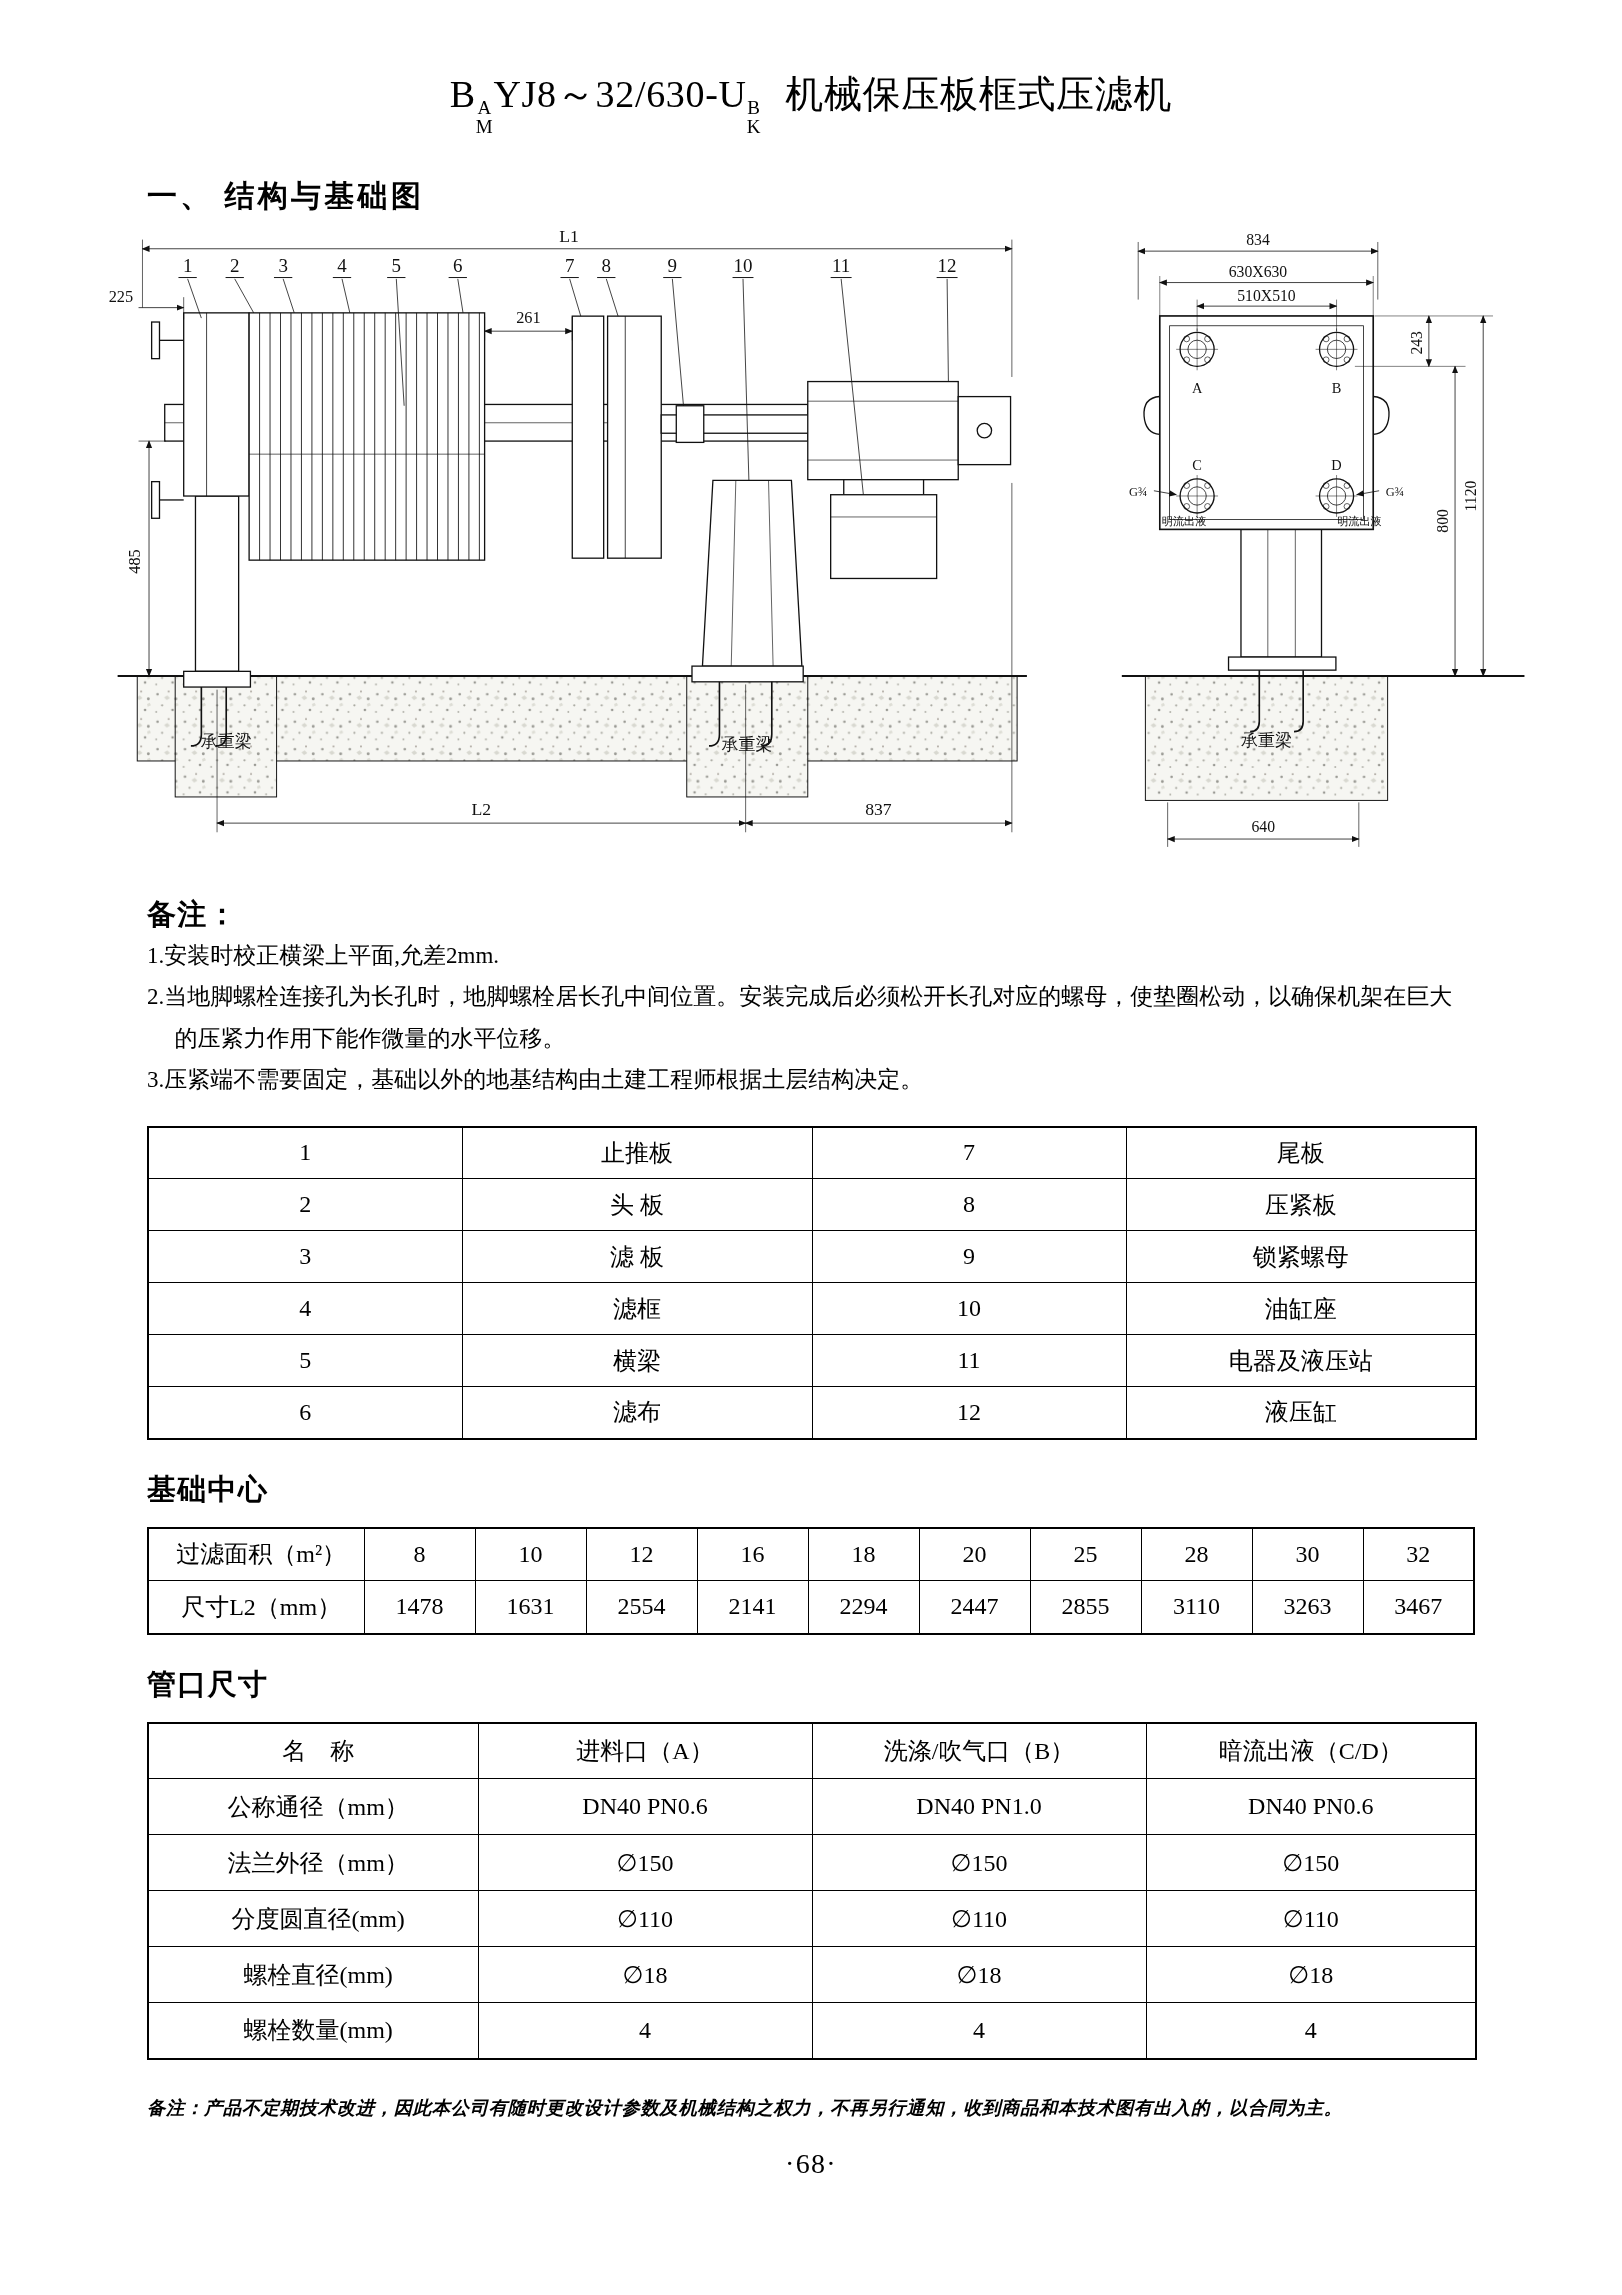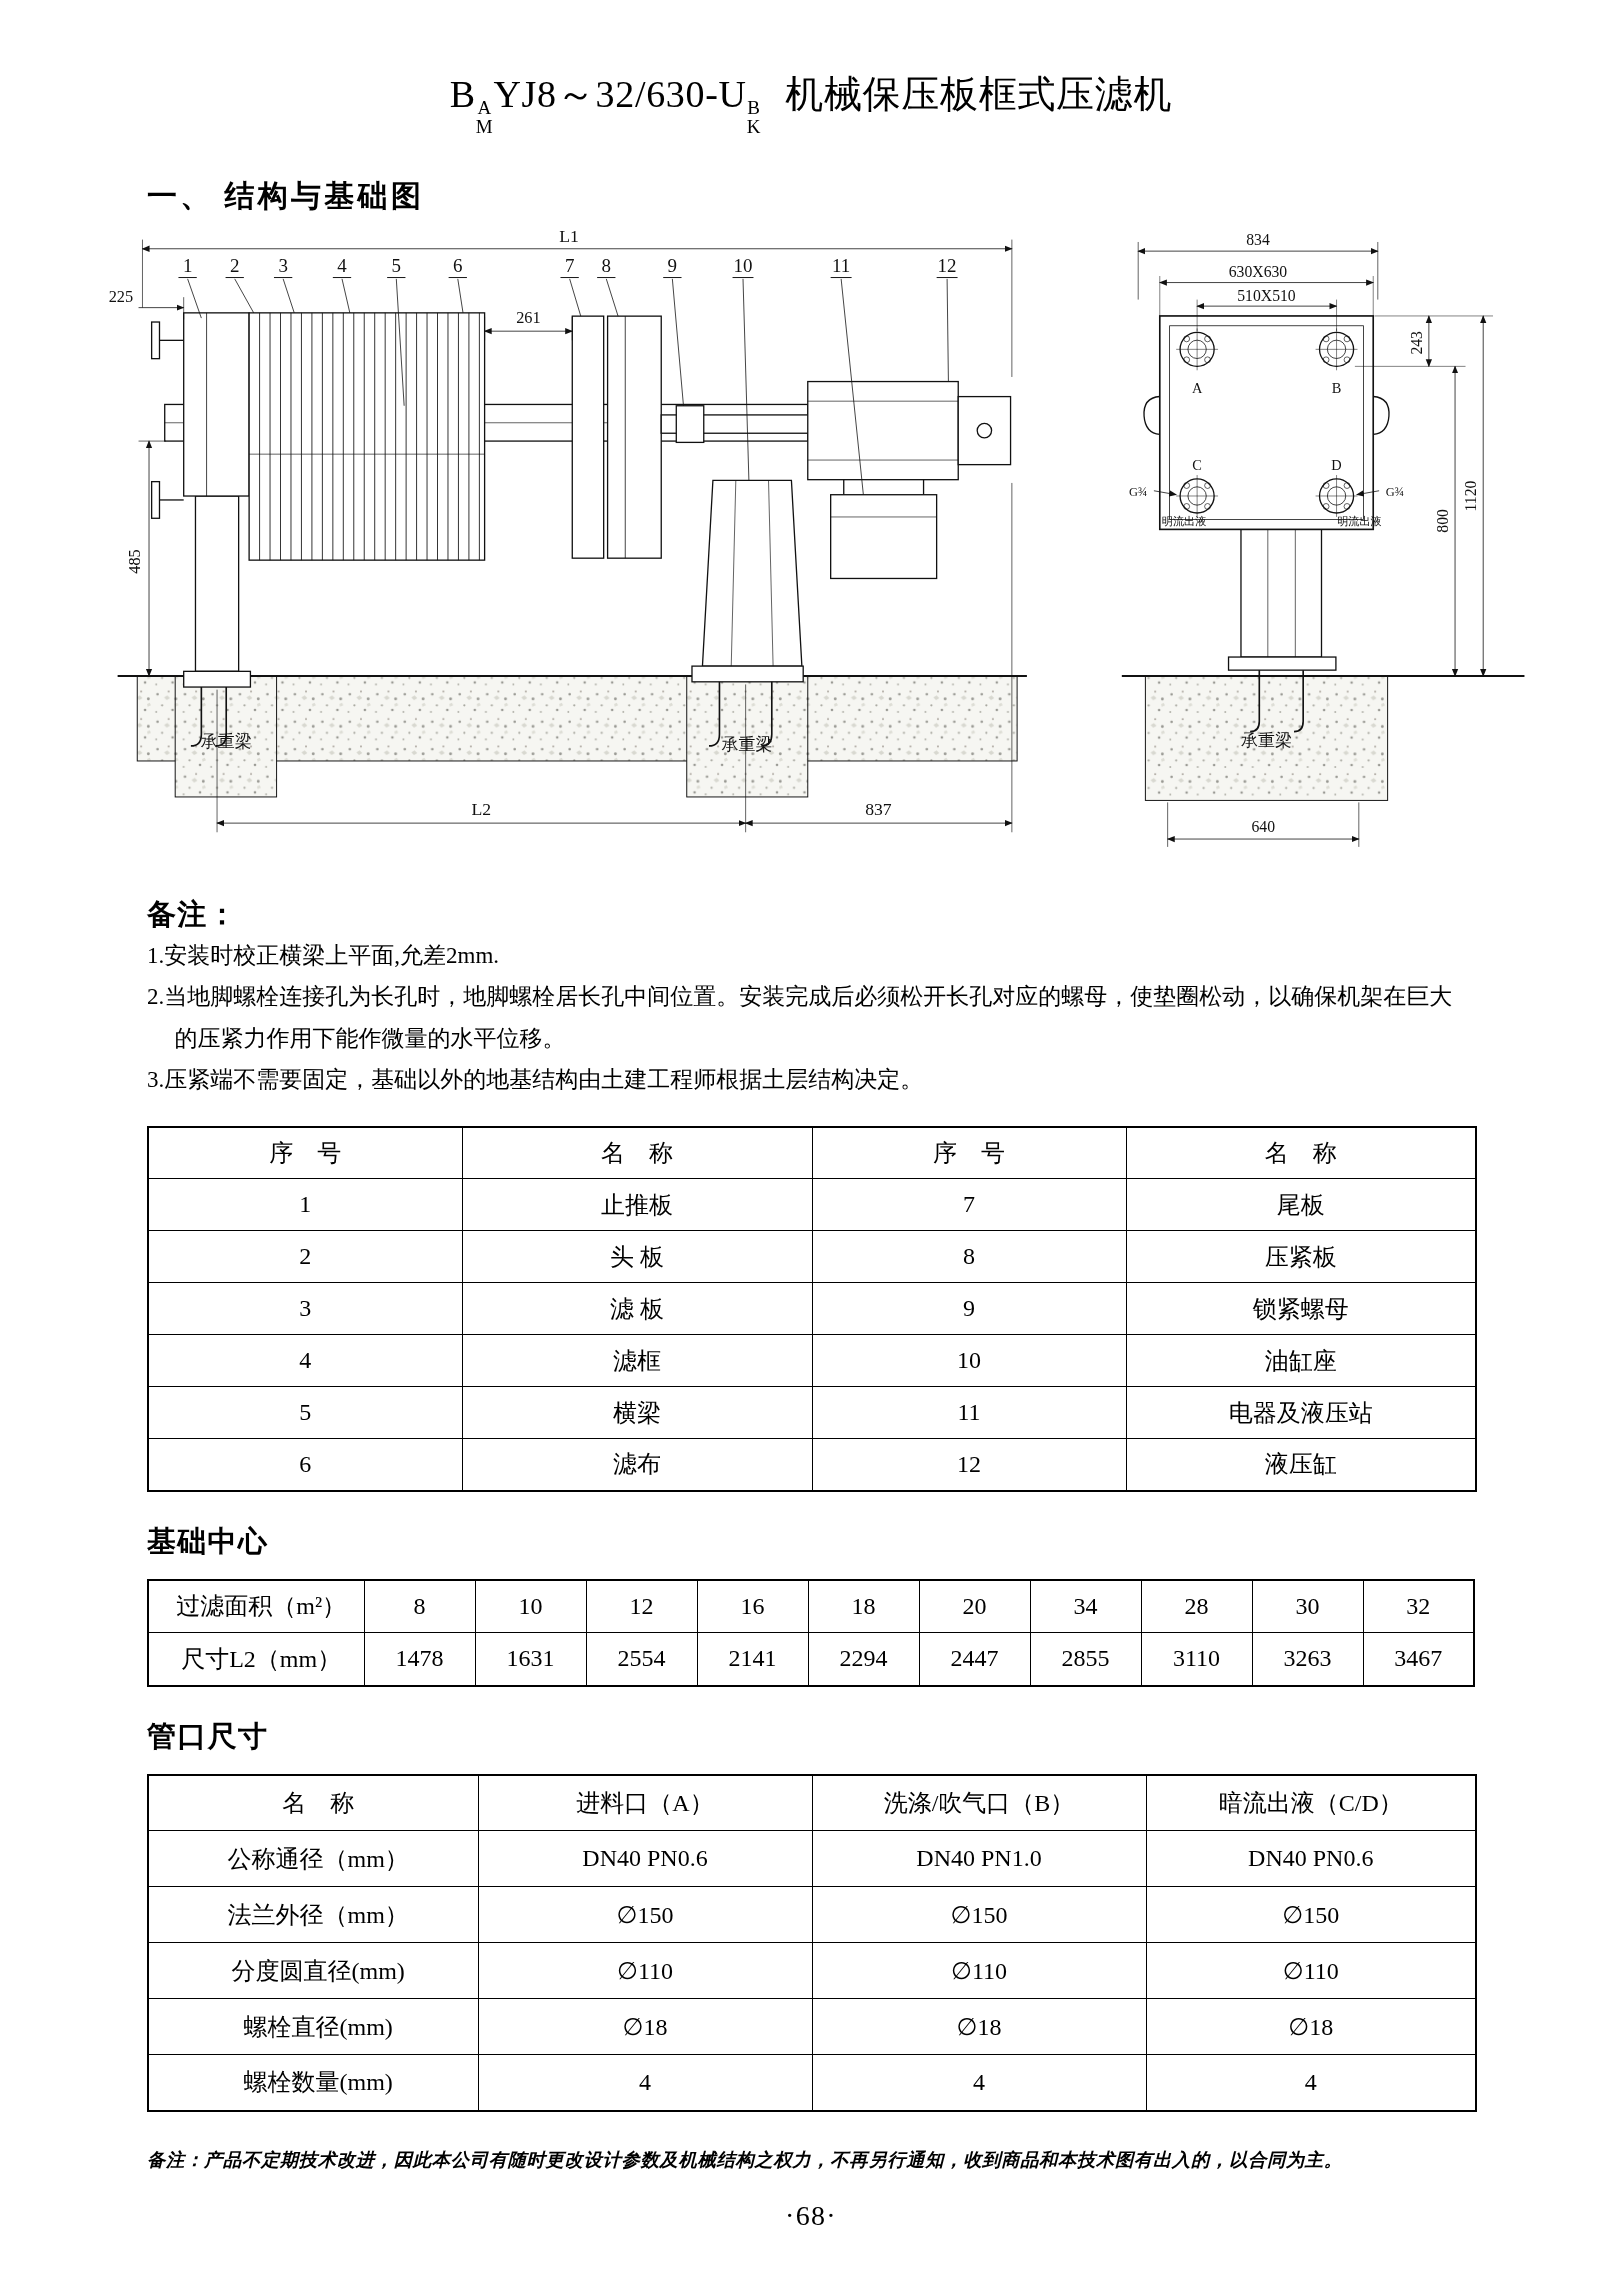--- a/index.html
+++ b/index.html
@@ -312,26 +312,20 @@
   <p class="note">3.压紧端不需要固定，基础以外的地基结构由土建工程师根据土层结构决定。</p>
 
   <table class="parts-table">
     <colgroup>
         <col style="width:314px">
         <col style="width:350px">
         <col style="width:314px">
         <col style="width:350px">
       </colgroup>
     <tbody>
-        <tr>
-      <th>序　号</th>
-      <th>名　称</th>
-      <th>序　号</th>
-      <th>名　称</th>
-    </tr>
     <tr>
       <td>1</td>
       <td>止推板</td>
       <td>7</td>
       <td>尾板</td>
     </tr>
     <tr>
       <td>2</td>
       <td>头 板</td>
       <td>8</td>
@@ -382,21 +376,21 @@
       </colgroup>
     <tbody>
         <tr>
       <td class="lbl">过滤面积（m²）</td>
       <td>8</td>
       <td>10</td>
       <td>12</td>
       <td>16</td>
       <td>18</td>
       <td>20</td>
-      <td>34</td>
+      <td>25</td>
       <td>28</td>
       <td>30</td>
       <td>32</td>
     </tr>
     <tr>
       <td class="lbl">尺寸L2（mm）</td>
       <td>1478</td>
       <td>1631</td>
       <td>2554</td>
       <td>2141</td>

